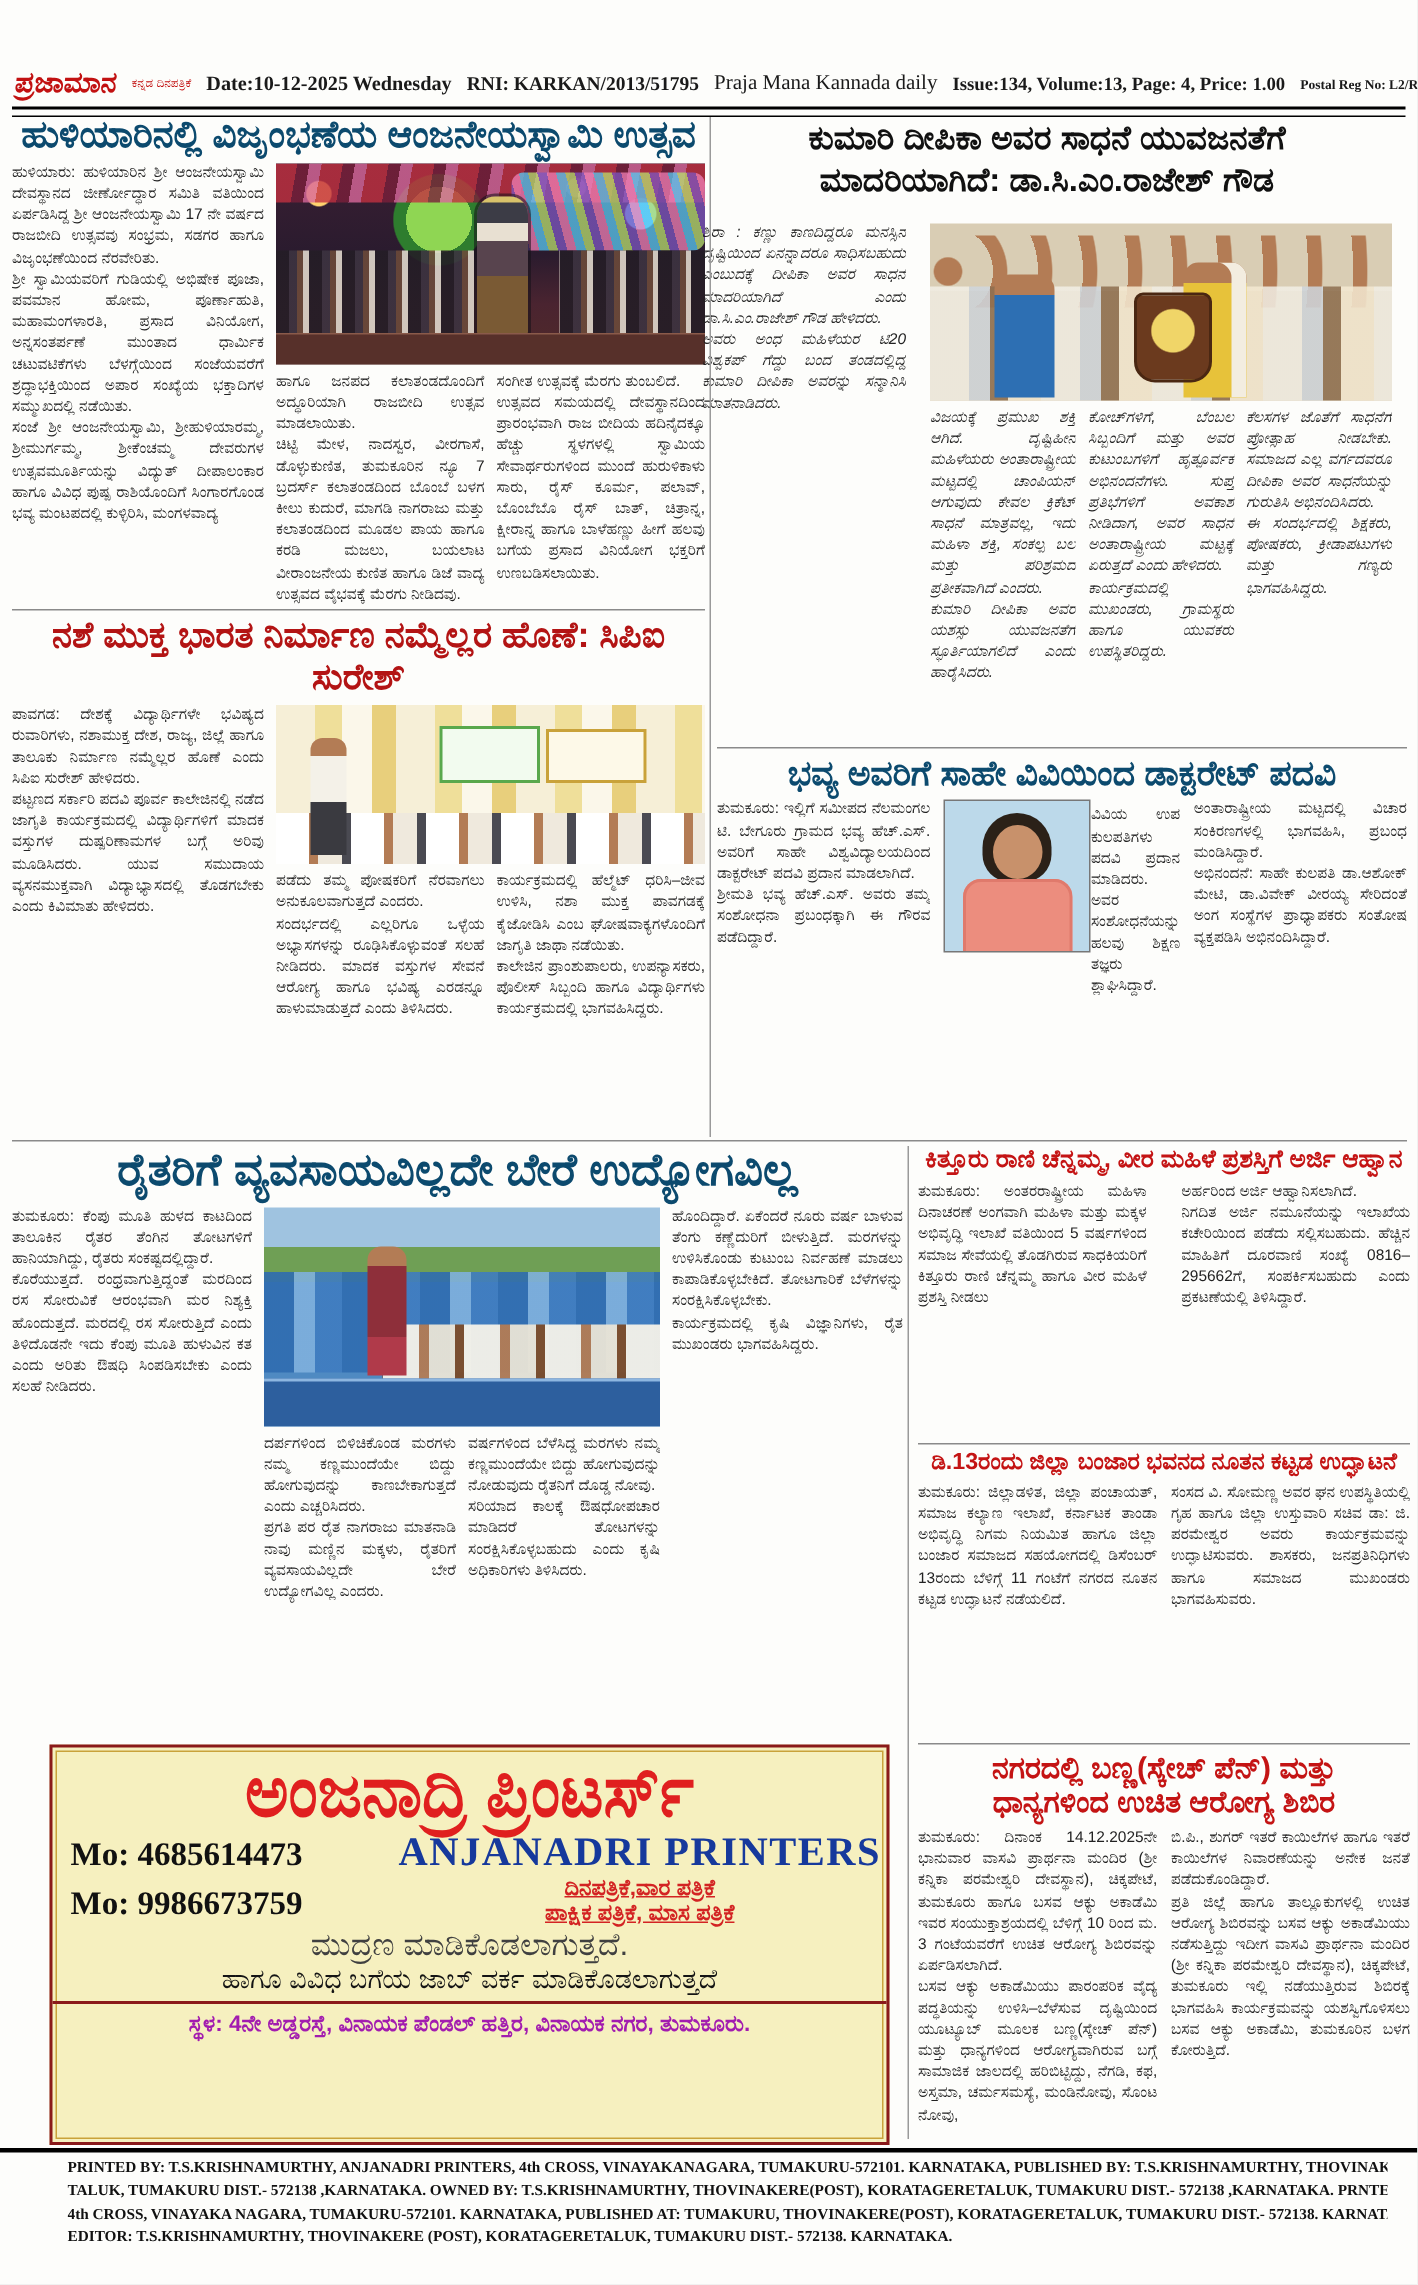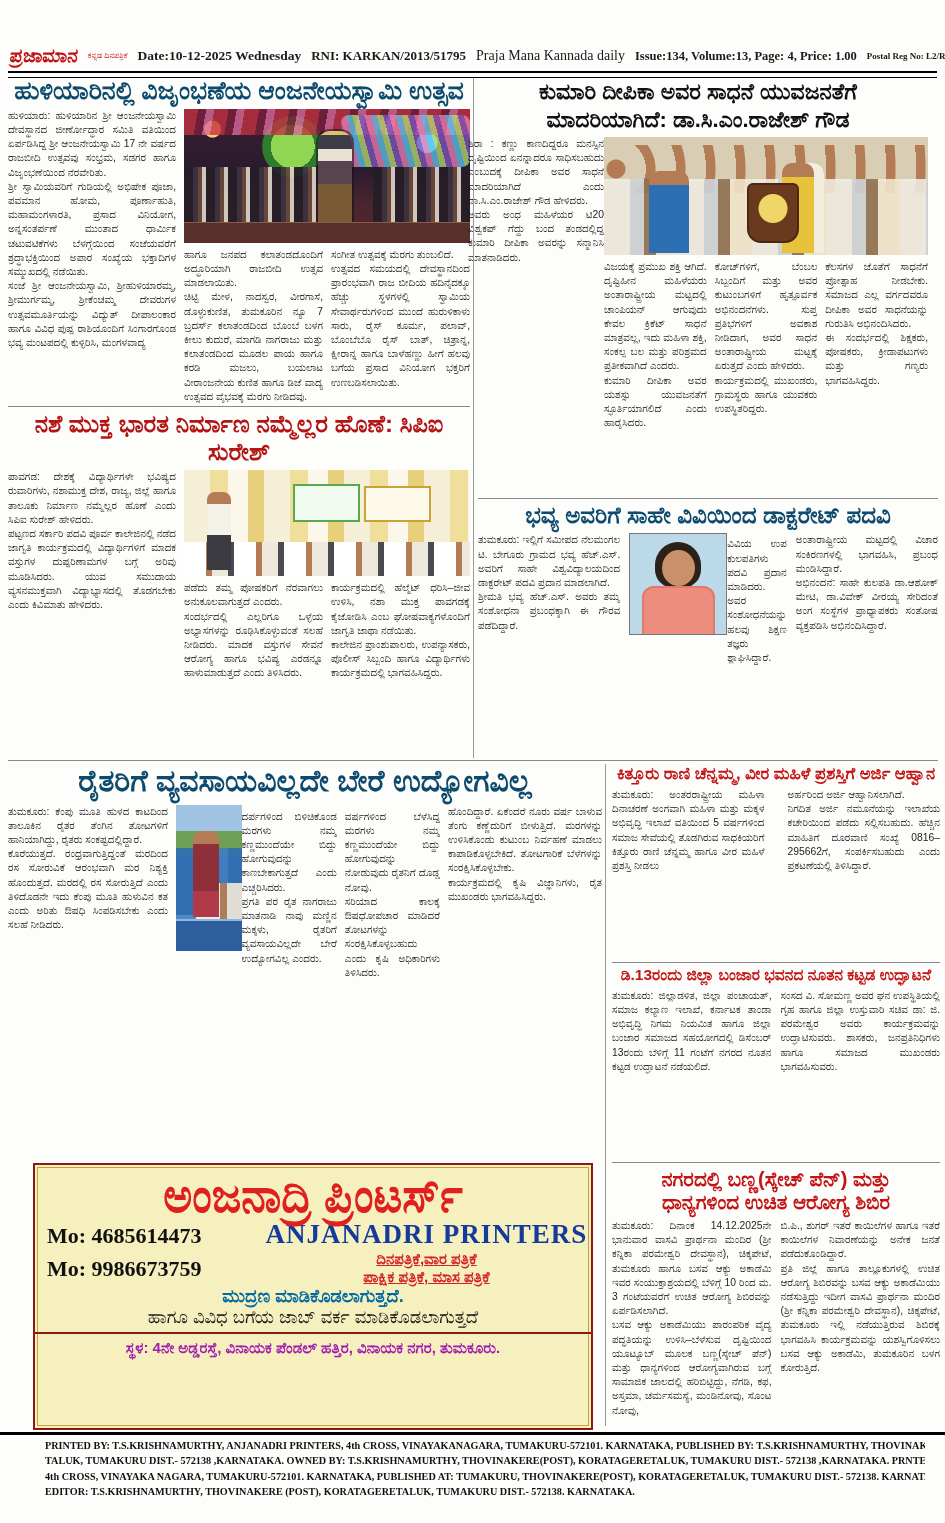--- a/index.html
+++ b/index.html
@@ -72,21 +72,21 @@
      background:repeating-linear-gradient(90deg,#f5f2e9 0 24px,#b37c55 24px 31px,#e9e4d6 31px 48px,#7a4a28 48px 54px);opacity:.95;}
   #photo-farm .speaker{position:absolute;left:26%;top:18%;width:26px;height:86px;border-radius:9px 9px 0 0;
      background:linear-gradient(180deg,#b37c55 0 13px,#8e2f3a 13px 70%,#b03a4a 70% 100%);}
   
   #ad{left:33px;top:1163px;width:556px;height:263px;background:#f6f0bf;border:2px solid #8a1a1a;
       box-shadow:inset 0 0 0 2px #f6f0bf, inset 0 0 0 3px #c9a23a;}
   .ad-title{color:#e01f1f;font-weight:bold;font-size:44px;text-align:center;line-height:1.0;margin-top:8px;transform:scaleY(1.1);}
   .ad-mo{color:#111;font-weight:bold;font-size:22px;font-family:"Liberation Serif",serif;line-height:1.5;}
   .ad-eng{color:#16399c;font-weight:bold;font-size:27px;font-family:"Liberation Serif",serif;letter-spacing:1px;}
   .ad-red-line{color:#d32323;font-weight:bold;font-size:15px;text-decoration:underline;}
-  .ad-black-big{color:#0369a1;font-weight:bold;font-size:18px;}
+  .ad-black-big{color:#404040;font-weight:normal;font-size:21px;}
   .ad-black-mid{color:#141414;font-weight:normal;font-size:18px;}
   .ad-bottom{border-top:2px solid #8a1a1a;color:#a21caf;font-weight:bold;font-size:15px;text-align:center;padding-top:5px;}
   
   #footer-rule{left:0;top:1432px;width:945px;border-top:3px solid #000;}
   .foot-line{font-family:"Liberation Serif",serif;font-weight:bold;font-size:10.2px;color:#111;line-height:1.5;white-space:nowrap;overflow:hidden;}
 </style>
 </head>
 <body>
 
 <div id="page">
@@ -124,21 +124,21 @@
           <div class="body-txt" style="flex:1;">ಸಂಗೀತ ಉತ್ಸವಕ್ಕೆ ಮೆರಗು ತುಂಬಲಿದೆ.
 ಉತ್ಸವದ ಸಮಯದಲ್ಲಿ ದೇವಸ್ಥಾನದಿಂದ ಪ್ರಾರಂಭವಾಗಿ ರಾಜ ಬೀದಿಯ ಹದಿನೈದಕ್ಕೂ ಹೆಚ್ಚು ಸ್ಥಳಗಳಲ್ಲಿ ಸ್ವಾಮಿಯ ಸೇವಾರ್ಥರುಗಳಿಂದ ಮುಂದೆ ಹುರುಳಿಕಾಳು ಸಾರು, ರೈಸ್ ಕೂರ್ಮ, ಪಲಾವ್, ಬೊಂಬೆಬೊ ರೈಸ್ ಬಾತ್, ಚಿತ್ರಾನ್ನ, ಕ್ಷೀರಾನ್ನ ಹಾಗೂ ಬಾಳೆಹಣ್ಣು ಹೀಗೆ ಹಲವು ಬಗೆಯ ಪ್ರಸಾದ ವಿನಿಯೋಗ ಭಕ್ತರಿಗೆ ಉಣಬಡಿಸಲಾಯಿತು.</div>
         </div>
       </div>
     </div>
   </div>
 
   <div class="abs" style="left:468px;top:78px;width:460px;height:420px;">
     <div class="headline-dark" style="font-size:22px;">ಕುಮಾರಿ ದೀಪಿಕಾ ಅವರ ಸಾಧನೆ ಯುವಜನತೆಗೆ</div>
     <div class="headline-dark" style="font-size:22px;">ಮಾದರಿಯಾಗಿದೆ: ಡಾ.ಸಿ.ಎಂ.ರಾಜೇಶ್ ಗೌಡ</div>
-    <div style="display:flex;gap:0;margin-top:4px;">
+    <div style="display:flex;gap:16px;margin-top:16px;font-style:italic;">
       <div class="body-txt" style="width:136px;flex:0 0 auto;height:356px;">ಶಿರಾ : ಕಣ್ಣು ಕಾಣದಿದ್ದರೂ ಮನಸ್ಸಿನ ದೃಷ್ಟಿಯಿಂದ ಏನನ್ನಾದರೂ ಸಾಧಿಸಬಹುದು ಎಂಬುದಕ್ಕೆ ದೀಪಿಕಾ ಅವರ ಸಾಧನೆ ಮಾದರಿಯಾಗಿದೆ ಎಂದು ಡಾ.ಸಿ.ಎಂ.ರಾಜೇಶ್ ಗೌಡ ಹೇಳಿದರು.
 ಅವರು ಅಂಧ ಮಹಿಳೆಯರ ಟಿ20 ವಿಶ್ವಕಪ್ ಗೆದ್ದು ಬಂದ ತಂಡದಲ್ಲಿದ್ದ ಕುಮಾರಿ ದೀಪಿಕಾ ಅವರನ್ನು ಸನ್ಮಾನಿಸಿ ಮಾತನಾಡಿದರು.</div>
       <div style="flex:1;display:flex;flex-direction:column;">
         <div id="photo-award" class="photo" style="width:100%;height:118px;">
           <div class="heads"></div>
             <div class="bodies"></div>
           <div class="lady-blue"></div>
             <div class="man-yellow"></div>
             <div class="shield"></div>
         </div>
@@ -195,21 +195,21 @@
 ಅಭಿನಂದನೆ: ಸಾಹೇ ಕುಲಪತಿ ಡಾ.ಆಶೋಕ್ ಮೇಟಿ, ಡಾ.ವಿವೇಕ್ ವೀರಯ್ಯ ಸೇರಿದಂತೆ ಅಂಗ ಸಂಸ್ಥೆಗಳ ಪ್ರಾಧ್ಯಾಪಕರು ಸಂತೋಷ ವ್ಯಕ್ತಪಡಿಸಿ ಅಭಿನಂದಿಸಿದ್ದಾರೆ.</div>
     </div>
   </div>
 
   <div class="hline abs" style="left:8px;top:760px;width:930px;"></div>
   <div class="abs" style="left:8px;top:764px;width:594px;height:396px;">
     <div class="headline-red" style="font-size:30px;">ರೈತರಿಗೆ ವ್ಯವಸಾಯವಿಲ್ಲದೇ ಬೇರೆ ಉದ್ಯೋಗವಿಲ್ಲ</div>
     <div style="display:flex;gap:8px;margin-top:6px;height:346px;">
       <div class="body-txt" style="width:160px;flex:0 0 auto;">ತುಮಕೂರು: ಕೆಂಪು ಮೂತಿ ಹುಳದ ಕಾಟದಿಂದ ತಾಲೂಕಿನ ರೈತರ ತೆಂಗಿನ ತೋಟಗಳಿಗೆ ಹಾನಿಯಾಗಿದ್ದು, ರೈತರು ಸಂಕಷ್ಟದಲ್ಲಿದ್ದಾರೆ.
 ಕೊರೆಯುತ್ತದೆ. ರಂಧ್ರವಾಗುತ್ತಿದ್ದಂತೆ ಮರದಿಂದ ರಸ ಸೋರುವಿಕೆ ಆರಂಭವಾಗಿ ಮರ ನಿಶ್ಯಕ್ತಿ ಹೊಂದುತ್ತದೆ. ಮರದಲ್ಲಿ ರಸ ಸೋರುತ್ತಿದೆ ಎಂದು ತಿಳಿದೊಡನೇ ಇದು ಕೆಂಪು ಮೂತಿ ಹುಳುವಿನ ಕತ ಎಂದು ಅರಿತು ಔಷಧಿ ಸಿಂಪಡಿಸಬೇಕು ಎಂದು ಸಲಹೆ ನೀಡಿದರು.</div>
-      <div style="width:264px;flex:0 0 auto;display:flex;flex-direction:row;">
+      <div style="width:264px;flex:0 0 auto;display:flex;flex-direction:column;">
         <div id="photo-farm" class="photo" style="width:100%;height:146px;">
           <div class="drapes"></div>
             <div class="sitters"></div>
             <div class="table"></div>
             <div class="speaker"></div>
         </div>
         <div style="display:flex;gap:8px;margin-top:5px;height:190px;">
           <div class="body-txt" style="flex:1;">ದರ್ಪಗಳಿಂದ ಬಿಳಿಚಿಕೊಂಡ ಮರಗಳು ನಮ್ಮ ಕಣ್ಣಮುಂದೆಯೇ ಬಿದ್ದು ಹೋಗುವುದನ್ನು ಕಾಣಬೇಕಾಗುತ್ತದೆ ಎಂದು ಎಚ್ಚರಿಸಿದರು.
 ಪ್ರಗತಿ ಪರ ರೈತ ನಾಗರಾಜು ಮಾತನಾಡಿ ನಾವು ಮಣ್ಣಿನ ಮಕ್ಕಳು, ರೈತರಿಗೆ ವ್ಯವಸಾಯವಿಲ್ಲದೇ ಬೇರೆ ಉದ್ಯೋಗವಿಲ್ಲ ಎಂದರು.</div>
           <div class="body-txt" style="flex:1;">ವರ್ಷಗಳಿಂದ ಬೆಳೆಸಿದ್ದ ಮರಗಳು ನಮ್ಮ ಕಣ್ಣಮುಂದೆಯೇ ಬಿದ್ದು ಹೋಗುವುದನ್ನು ನೋಡುವುದು ರೈತನಿಗೆ ದೊಡ್ಡ ನೋವು.

